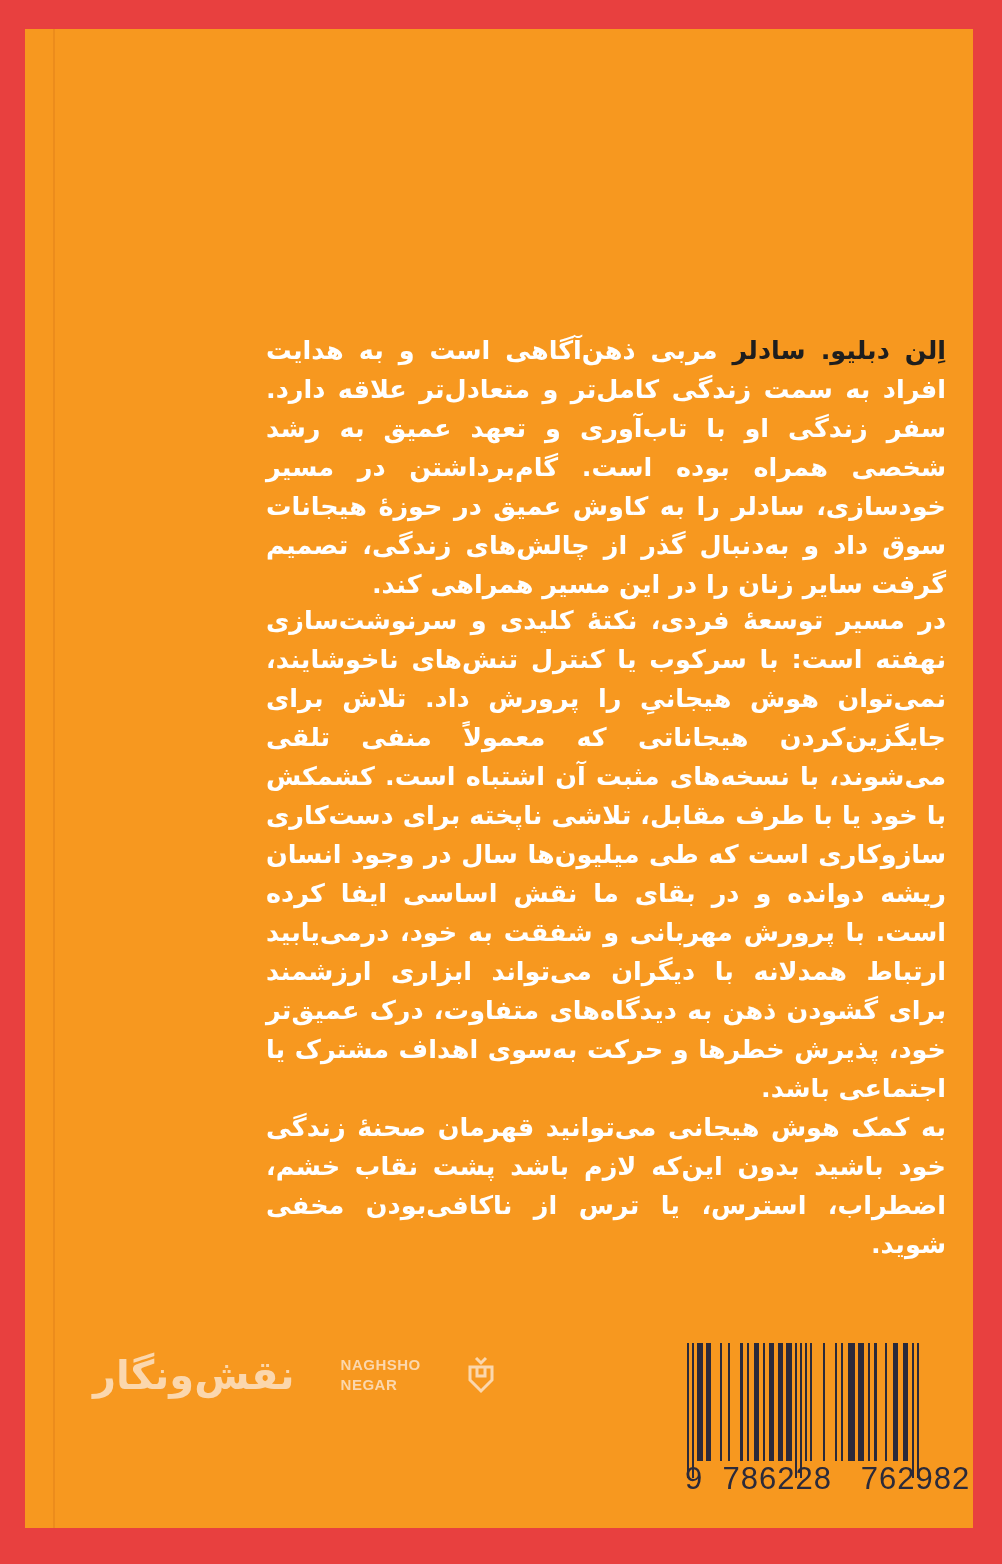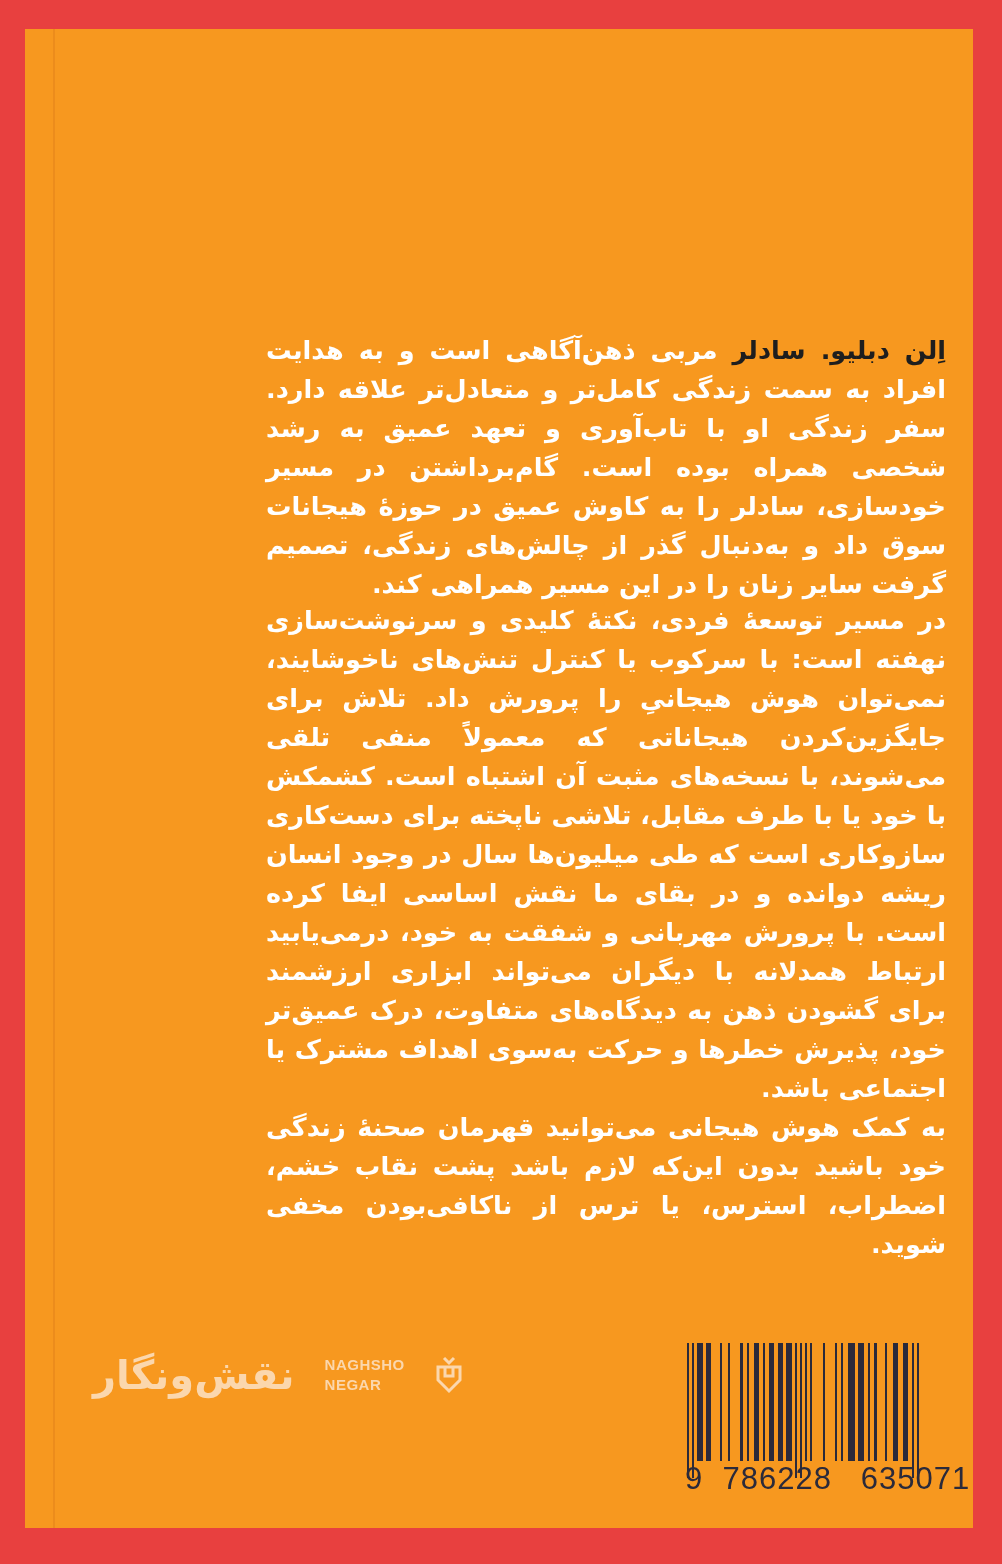--- a/index.html
+++ b/index.html
@@ -21,21 +21,21 @@
     position:absolute; right:56px; width:680px;
     direction:rtl; text-align:justify; text-align-last:right;
     color:#fff; font-weight:bold; font-size:25.5px; line-height:39px;
     margin:0;
   }
   .blurb.p1 { top:331px; }
   .blurb.p2 { top:601px; }
   .author { color:#1e1e1e; }
   .publisher {
     position:absolute; left:93px; top:1352px; display:flex; align-items:center;
-    gap:30px; color:#fbd7ad;
+    gap:46px; color:#fbd7ad;
   }
   .pub-fa { font-size:40px; font-weight:bold; direction:rtl; }
   .pub-en { font-family:"Liberation Sans", sans-serif; font-weight:bold; font-size:15px; line-height:20px; letter-spacing:0.5px; }
   .pub-logo { width:28px; height:38px; }
   .barcode-box {
     position:absolute; left:665px; top:1343px; width:280px; height:175px;
   }
   .bars { position:absolute; left:22px; top:0; width:262px; height:135px; display:flex; align-items:flex-start; }
   .bar { background:#2b2a3a; height:118px; }
   .bar.long { height:135px; }
@@ -98,14 +98,14 @@
     <div class="bar" style="width:7px;margin-right:3px"></div>
     <div class="bar" style="width:6px;margin-right:4px"></div>
     <div class="bar" style="width:2px;margin-right:4px"></div>
     <div class="bar" style="width:3px;margin-right:8px"></div>
     <div class="bar" style="width:2px;margin-right:6px"></div>
     <div class="bar" style="width:5px;margin-right:5px"></div>
     <div class="bar" style="width:5px;margin-right:4px"></div>
     <div class="bar long" style="width:2px;margin-right:3px"></div>
     <div class="bar long" style="width:2px;"></div>
   </div>
-  <div class="isbn">9  786228   635071</div>
+  <div class="isbn">9  786228   762982</div>
 </div>
 
 </body></html>

